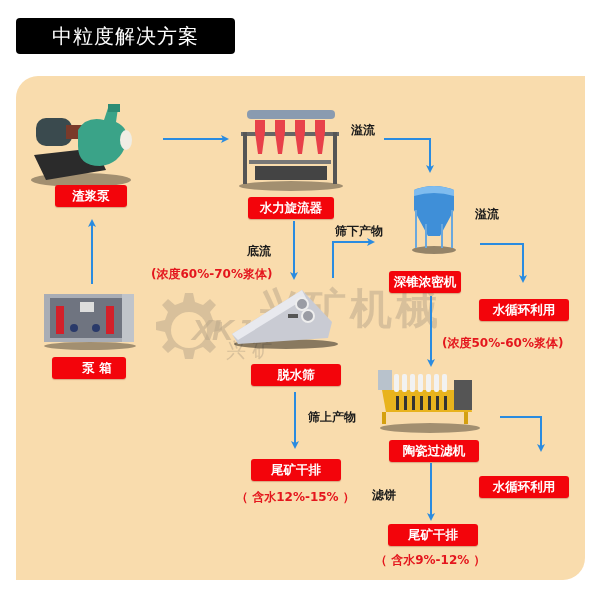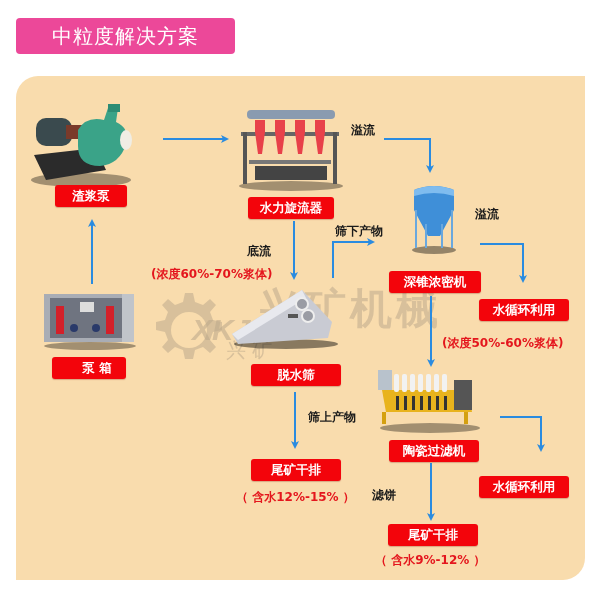--- a/index.html
+++ b/index.html
@@ -1,21 +1,21 @@
 <!DOCTYPE html>
 <html><head>
 <meta charset="utf-8">
 <style>
   * { box-sizing: border-box; margin: 0; padding: 0; }
   html, body { width: 600px; height: 600px; background: #ffffff; overflow: hidden; }
   body { position: relative; font-family: "DejaVu Sans", "Liberation Sans", sans-serif; }
 
   .title-banner {
     position: absolute; left: 16px; top: 18px; width: 219px; height: 36px;
-    background: #ec4899; border-radius: 4px; color: #fff;
+    background: #000000; border-radius: 4px; color: #fff;
     font-size: 20px; line-height: 36px; text-align: center; letter-spacing: 1px;
   }
 
   .panel {
     position: absolute; left: 16px; top: 76px; width: 569px; height: 504px;
     background: #f9dcad; border-top-left-radius: 22px; border-bottom-right-radius: 22px;
   }
 
   .label {
     position: absolute; height: 22px; background: #f3040b; color: #fff;
@@ -173,21 +173,21 @@
     <line x1="295" y1="392" x2="295" y2="446" marker-end="url(#ah)"></line>
 
     <polyline points="500,417 541,417 541,449" marker-end="url(#ah)"></polyline>
 
     <line x1="431" y1="463" x2="431" y2="518" marker-end="url(#ah)"></line>
   </g>
 </svg>
 
 <div class="label" style="left:55px;top:185px;width:72px;">渣浆泵</div>
 <div class="label" style="left:248px;top:197px;width:86px;">水力旋流器</div>
-<div class="label" style="left:389px;top:271px;width:92px;">深锥浓密机</div>
+<div class="label" style="left:389px;top:271px;width:72px;">深锥浓密机</div>
 <div class="label" style="left:479px;top:299px;width:90px;">水循环利用</div>
 <div class="label" style="left:52px;top:357px;width:74px;padding-left:16px;">泵 箱</div>
 <div class="label" style="left:251px;top:364px;width:90px;">脱水筛</div>
 <div class="label" style="left:389px;top:440px;width:90px;">陶瓷过滤机</div>
 <div class="label" style="left:251px;top:459px;width:90px;">尾矿干排</div>
 <div class="label" style="left:479px;top:476px;width:90px;">水循环利用</div>
 <div class="label" style="left:388px;top:524px;width:90px;">尾矿干排</div>
 
 <div class="flow-text" style="left:351px;top:122px;">溢流</div>
 <div class="flow-text" style="left:475px;top:206px;">溢流</div>

